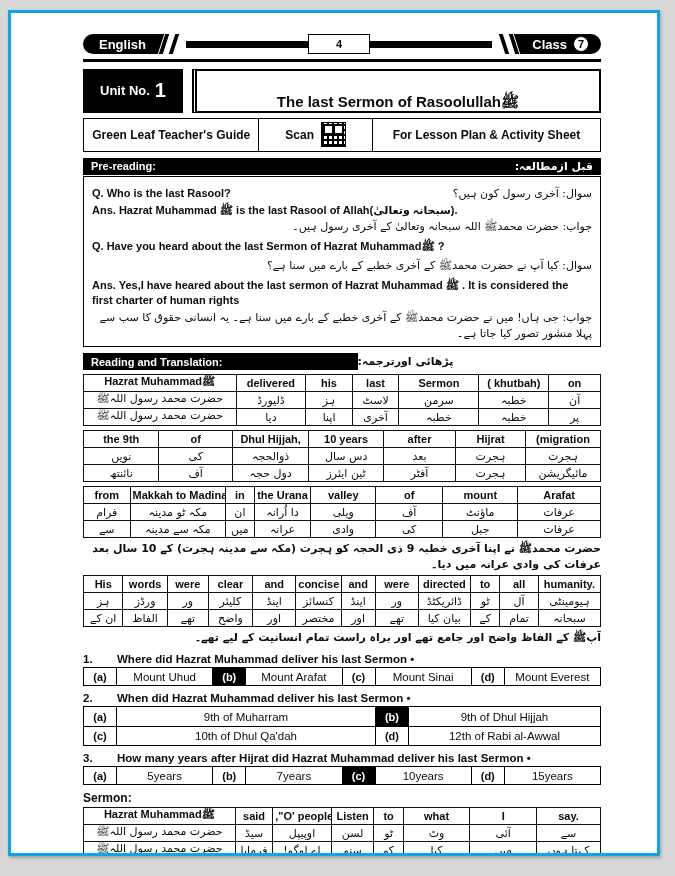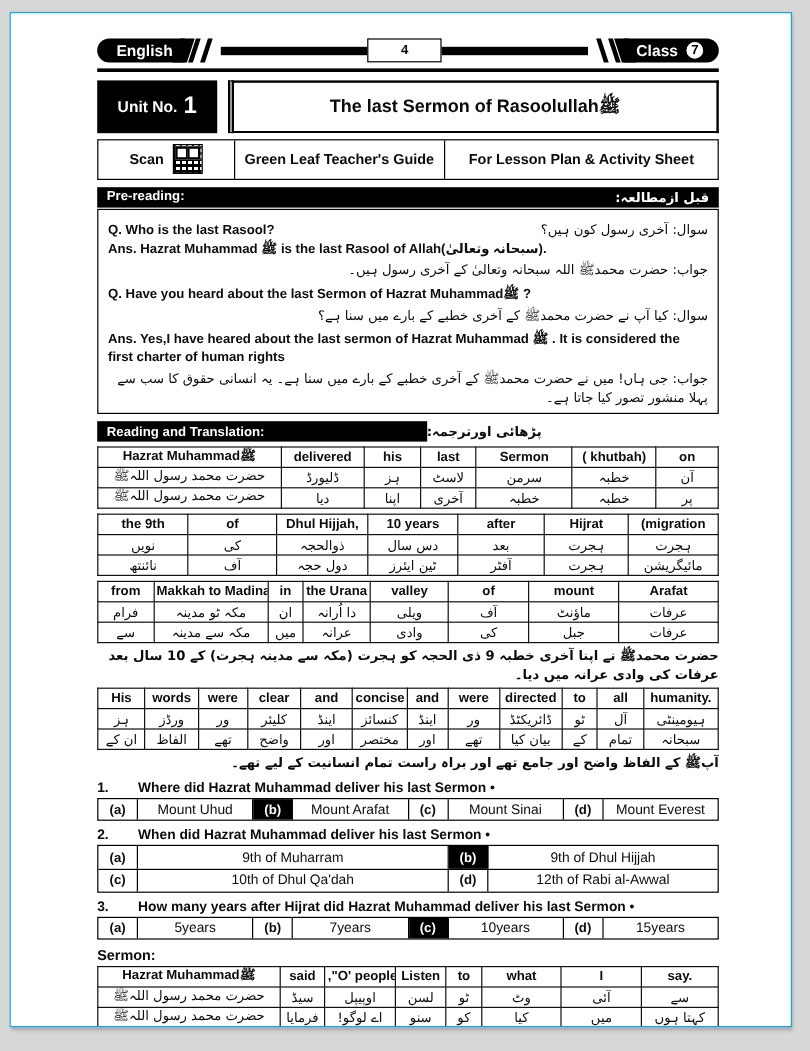--- a/index.html
+++ b/index.html
@@ -1,17 +1,17 @@
 <!DOCTYPE html>
 <html><head>
 <meta charset="utf-8">
 <style>
   * { margin:0; padding:0; box-sizing:border-box; }
   html,body { width:675px; height:876px; background:#d7d7d7; font-family:"Liberation Sans","DejaVu Sans",sans-serif; color:#0c0c0c; }
-  .sheet { position:absolute; left:8px; top:10px; width:652px; height:846px; background:#ffffff; border:1px solid #0ea5e9; box-shadow:1px 2px 3px rgba(0,0,0,.25); overflow:hidden;padding-left:24px; }
+  .sheet { position:absolute; left:8px; top:10px; width:652px; height:846px; background:#ffffff; border:3px solid #0ea5e9; box-shadow:1px 2px 3px rgba(0,0,0,.25); overflow:hidden;padding-left:24px; }
   .content { position:absolute; left:72px; top:20px; width:518px; }
 
   
   .hdr { display:flex; align-items:center; height:22px; }
   .ribbon { position:relative; background:#000; color:#fff; font-weight:bold; font-size:13px; height:20px; display:flex; align-items:center; }
   .ribbon-l { border-radius:11px 0 0 11px; padding:0 10px 0 16px; }
   .ribbon-l::after { content:""; position:absolute; right:-5px; top:0; width:12px; height:100%; background:#000; transform:skewX(-18deg); }
   .ribbon-r { border-radius:0 11px 11px 0; padding:0 12px 0 10px; gap:6px;align-items:center; }
   .ribbon-r::before { content:""; position:absolute; left:-5px; top:0; width:12px; height:100%; background:#000; transform:skewX(18deg); }
   .stripe { width:4px; height:20px; background:#000; }
@@ -21,21 +21,21 @@
   .hdr-bar { position:absolute; left:2px; right:2px; top:7px; height:7px; background:#000; }
   .pgnum { position:absolute; left:50%; top:0; transform:translateX(-50%); width:62px; height:20px; background:#fff; border:1.5px solid #000; display:flex; align-items:center; justify-content:center; font-weight:bold; font-size:11px; }
   .class-circle { width:16px; height:16px; border-radius:50%; background:#fff; color:#000; display:flex; align-items:center; justify-content:center; font-weight:bold; font-size:11px; border:1px solid #000; }
   .hdr-line { height:2.5px; background:#000; margin-top:4px; }
 
   
   .unit-row { display:flex; gap:9px; margin-top:7px; height:44px; }
   .unit-box { width:100px; background:#000; color:#fff; display:flex; align-items:center; justify-content:center; gap:5px;text-align:right; }
   .unit-box .lbl { font-weight:bold; font-size:13px; }
   .unit-box .num { font-weight:bold; font-size:20px; }
-  .title-box { flex:1; border:2px solid #000; border-left:5px double #000; display:flex; flex-direction:column; align-items:center; justify-content:center; line-height:1.15; }
+  .title-box { flex:1; border:2px solid #000; border-left:5px double #000; display:flex; flex-direction:column; align-items:center; justify-content:flex-end; line-height:1.15; }
   .title-en { font-weight:bold; font-size:15px; }
   .title-ur { font-size:13px; font-weight:bold; direction:rtl; font-family:"DejaVu Sans",sans-serif; }
 
   
   .guide { display:flex; border:1.5px solid #000; height:34px; margin-top:5px; align-items:stretch; }
   .g-cell { display:flex; align-items:center; justify-content:center; font-weight:bold; font-size:12px; }
   .g-left { width:34%; border-right:1.5px solid #000; }
   .g-mid { width:22%; border-right:1.5px solid #000; gap:7px; }
   .g-right { flex:1; }
   .qr { width:25px; height:25px; border:1px solid #000;
@@ -113,25 +113,25 @@
       <div class="unit-box">
         <span class="lbl">Unit No.</span>
         <span class="num">1</span>
       </div>
       <div class="title-box">
         <div class="title-en">The last Sermon of Rasoolullahﷺ</div>
       </div>
     </div>
 
     <div class="guide">
+      <div class="g-cell g-left">Green Leaf Teacher's Guide</div>
       <div class="g-cell g-mid">
         <span>Scan</span>
         <span class="qr"></span>
       </div>
-      <div class="g-cell g-left">Green Leaf Teacher's Guide</div>
       <div class="g-cell g-right">For Lesson Plan &amp; Activity Sheet</div>
     </div>
 
     <div class="bar">
       <span class="en">Pre-reading:</span>
       <span class="ur">قبل ازمطالعہ:</span>
     </div>
 
     <div class="qa">
       <div class="qa-flex">

